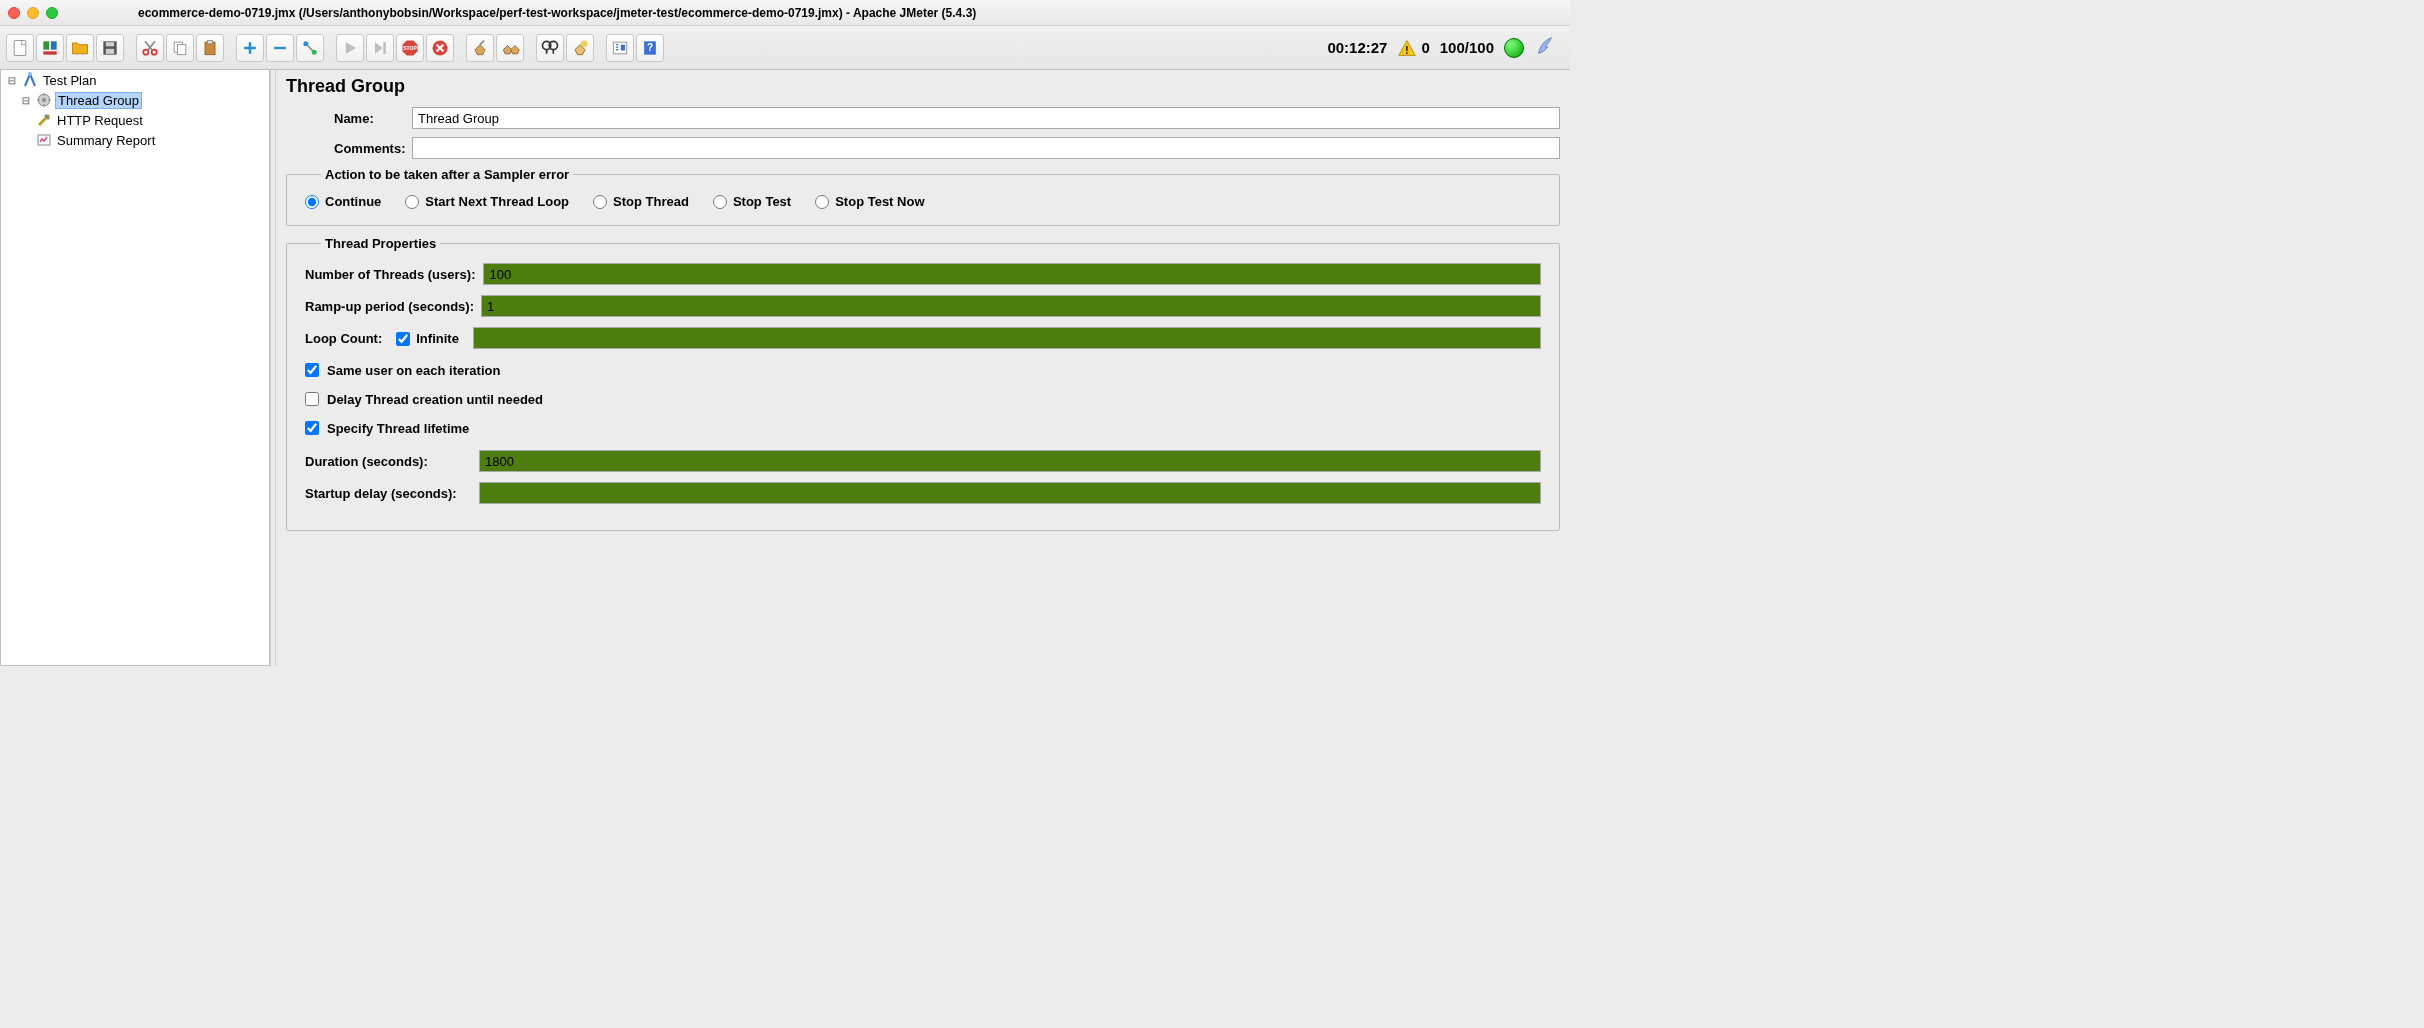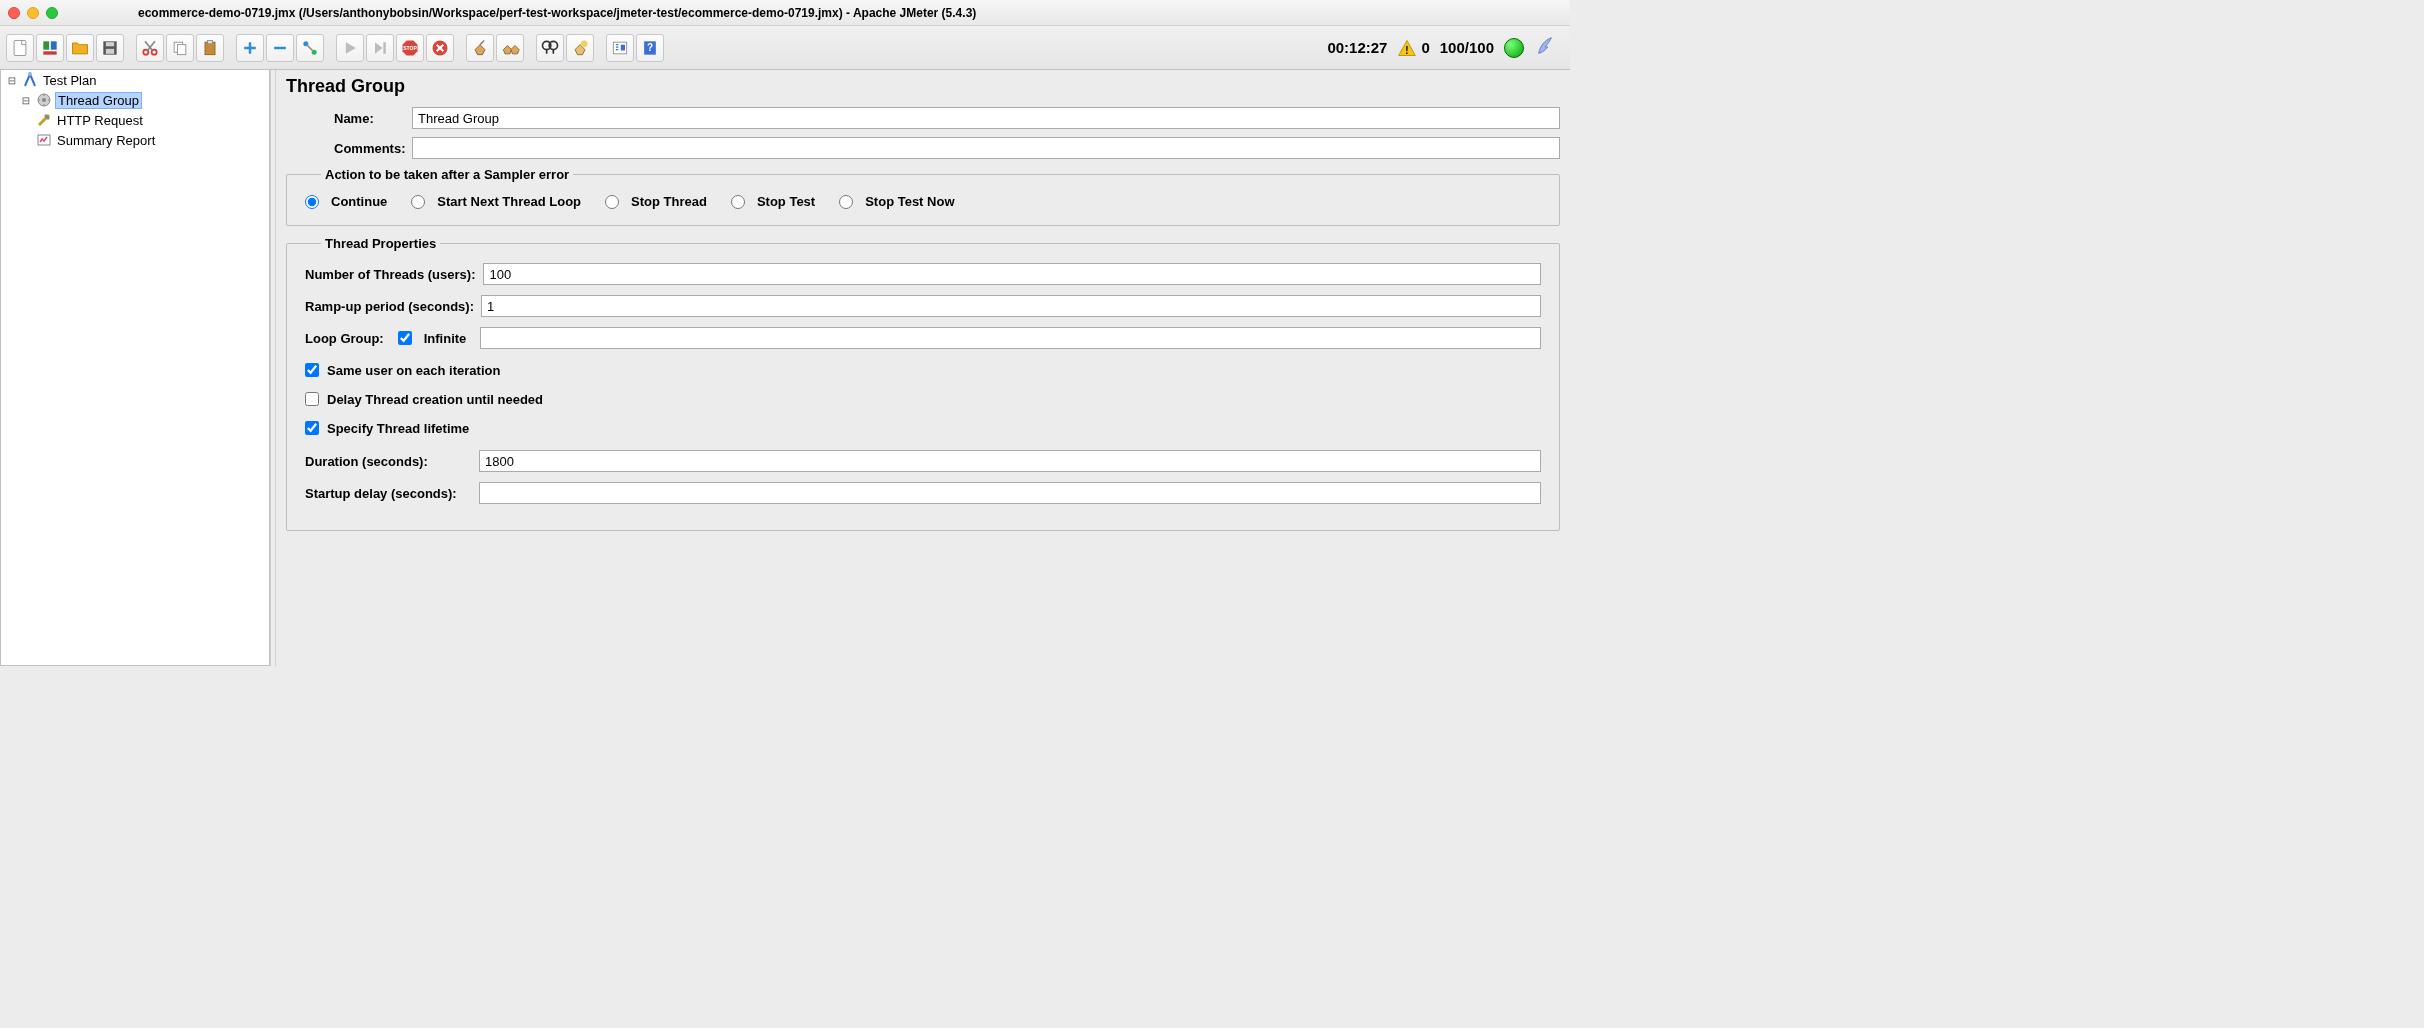--- a/index.html
+++ b/index.html
@@ -129,35 +129,35 @@
   margin: 6px 0 10px 0;
   padding: 12px 18px 16px 18px;
 }
 legend {
   font-weight: bold;
   font-size: 13px;
   padding: 0 4px;
   margin-left: 16px;
 }
 .radio-row { display: flex; gap: 24px; align-items: center; flex-wrap: wrap; }
-.radio-item, .check-item { display: flex; align-items: center; gap: 12px; font-size: 13px; }
+.radio-item, .check-item { display: flex; align-items: flex-end; gap: 6px; font-size: 13px; }
 .radio-item label, .check-item label { font-weight: bold; }
 .thread-prop-row {
   display: flex; align-items: center;
   margin-bottom: 10px;
   gap: 6px;
   justify-content: center;
 }
 .thread-prop-label { font-weight: bold; font-size: 13px; width: 152px; }
 .thread-prop-label.wide { width: 168px; }
 .thread-input {
   flex: 1;
   height: 22px;
   border: 1px solid #aaa;
-  background: #ffffff;
+  background: #4d7c0f;
   padding: 9px 5px;
   font-size: 13px;
 }
 input[type="checkbox"], input[type="radio"] { width: 14px; height: 14px; }
 .loop-row { display: flex; align-items: center; gap: 14px; margin-bottom: 14px; }
 .check-standalone { display: flex; align-items: flex-start; gap: 8px; font-weight: bold; font-size: 13px; margin-bottom: 14px; }
 </style>
 </head>
 <body>
 
@@ -421,21 +421,21 @@
       <div class="thread-prop-row">
         <span class="thread-prop-label" style="width:auto;margin-right:2px;">Number of Threads (users):</span>
         <input class="thread-input" value="100" style="">
       </div>
       <div class="thread-prop-row">
         <span class="thread-prop-label" style="width:auto;margin-right:1px;">Ramp-up period (seconds):</span>
         <input class="thread-input" value="1" style="">
       </div>
 
       <div class="loop-row">
-        <span style="font-weight:bold;font-size:13px;">Loop Group:</span>
+        <span style="font-weight:bold;font-size:13px;">Loop Count:</span>
         <div class="check-item">
           <input type="checkbox" checked="" style="">
           <label>Infinite</label>
         </div>
         <input class="thread-input" value="" style="">
       </div>
 
       <div class="check-standalone">
         <input type="checkbox" checked="" style="">
         <span>Same user on each iteration</span>

